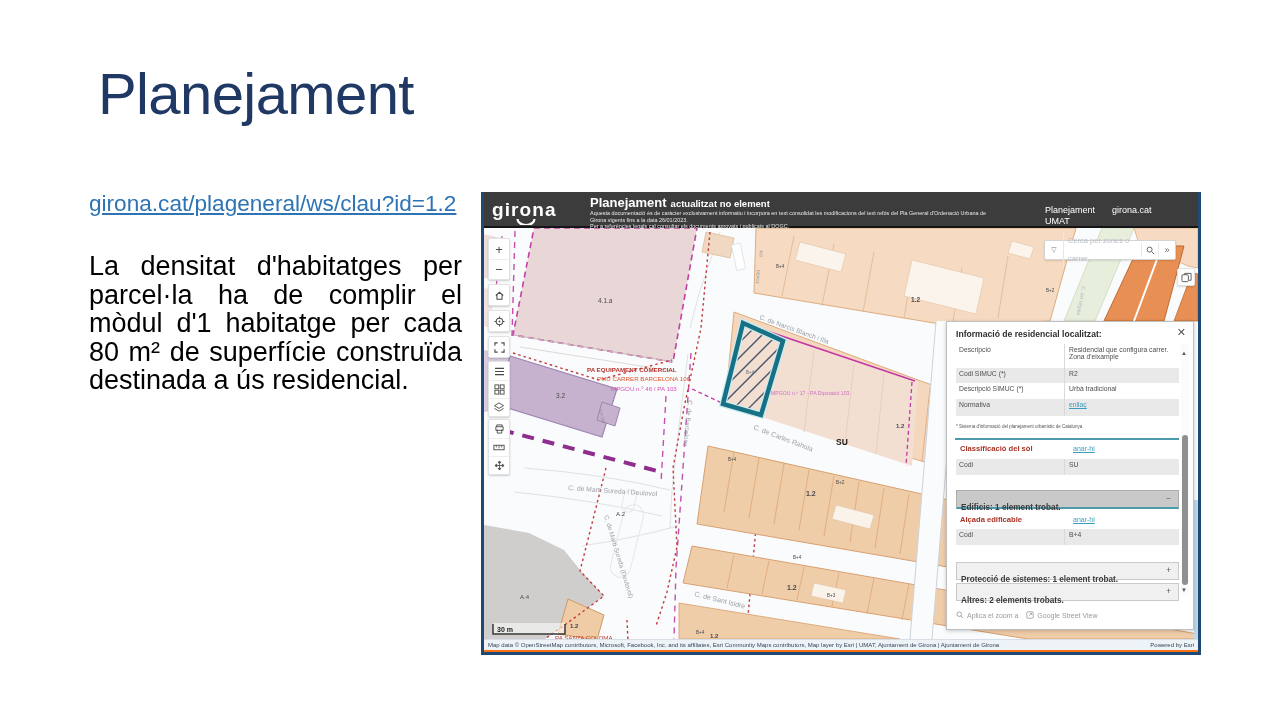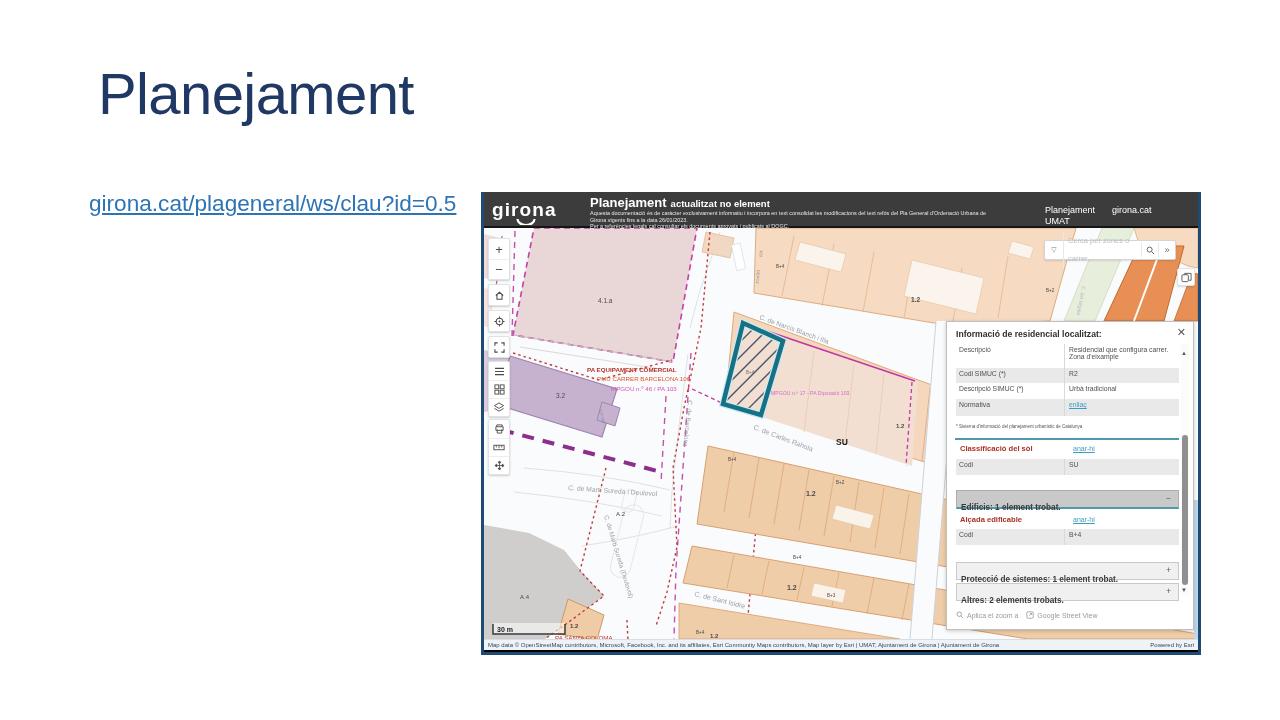--- a/index.html
+++ b/index.html
@@ -8,21 +8,21 @@
     font-family:"Liberation Sans", sans-serif; }
   #slide { position:relative; width:1280px; height:720px; background:#fff; }
   #title { position:absolute; left:98px; top:65px; font-size:58px; line-height:1;
     color:#1f3864; letter-spacing:-0.6px; }
   #link { position:absolute; left:89px; top:193px; font-size:22.6px; line-height:1;
     color:#2e74b5; text-decoration:underline; }
   #para { position:absolute; left:89px; top:252px; width:373px; font-size:27px;
     line-height:28.6px; color:#000; text-align:justify; }
   
   #shot { position:absolute; left:481px; top:192px; width:720px; height:463px;
-    border:3px solid #1e4a73; border-top:0; background:#000000; }
+    border:3px solid #1e4a73; border-top:0; background:#f97316; }
   #mhead { position:relative; height:36px; background:#3c3c3c; border-bottom:2px solid #151515; }
   #glogo { position:absolute; left:8px; top:7px; color:#fff; font-size:19px; font-weight:bold;
     letter-spacing:1.1px; }
   #glogo svg { position:absolute; left:24px; top:19px; }
   #mtitle { position:absolute; left:106px; top:1px; color:#fff; white-space:nowrap; }
   #mtitle .t1 { font-size:13px; font-weight:bold; }
   #mtitle .t2 { font-size:9.5px; font-weight:bold; margin-left:4px; }
   #msmall { position:absolute; left:106px; top:18px; color:#e8e8e8; font-size:10.9px;
     line-height:13px; white-space:nowrap; transform:scale(0.5); transform-origin:0 0; }
   #mright { position:absolute; left:561px; top:13px; color:#fff; font-size:9px;
@@ -79,21 +79,22 @@
   #panel .sbdn { position:absolute; left:234px; top:265px; font-size:6px; color:#555; }
   #attrib { position:relative; height:11px; background:#eef3f8; border-top:1px solid #d7dee6;
     font-size:12px; color:#33465b; white-space:nowrap; overflow:hidden; }
   #attrib .in { position:absolute; left:4px; top:0px; width:1412px; display:flex;
     justify-content:space-between; transform:scale(0.5); transform-origin:0 0; line-height:18px; }
 </style>
 </head>
 <body>
 <div id="slide">
   <div id="title">Planejament</div>
-  <div id="link">girona.cat/plageneral/ws/clau?id=0.5</div>
+  <div id="link">girona.cat/plageneral/ws/clau?id=1.2</div>
+  <div id="para">La densitat d'habitatges per parcel·la ha de complir el mòdul d'1 habitatge per cada 80&nbsp;m² de superfície construïda destinada a ús residencial.</div>
 
   <div id="shot">
     <div id="mhead">
       <div id="glogo">girona<svg width="20" height="7" viewBox="0 0 20 7">
             <path d="M1.5 1 a8.5 6 0 0 0 17 0" fill="none" stroke="#fff" stroke-width="2.2"></path>
           </svg></div>
       <div id="mtitle"><span class="t1">Planejament</span><span class="t2">actualitzat no element</span></div>
       <div id="msmall">Aquesta documentació és de caràcter exclusivament informatiu i incorpora en text consolidat les modificacions del text refós del Pla General d'Ordenació Urbana de<br>Girona vigents fins a la data 26/01/2023.<br>Per a referències legals cal consultar els documents aprovats i publicats al DOGC.</div>
       <div id="mright"><span>Planejament</span><span class="gc">girona.cat</span><br><span>UMAT</span></div>
     </div>

